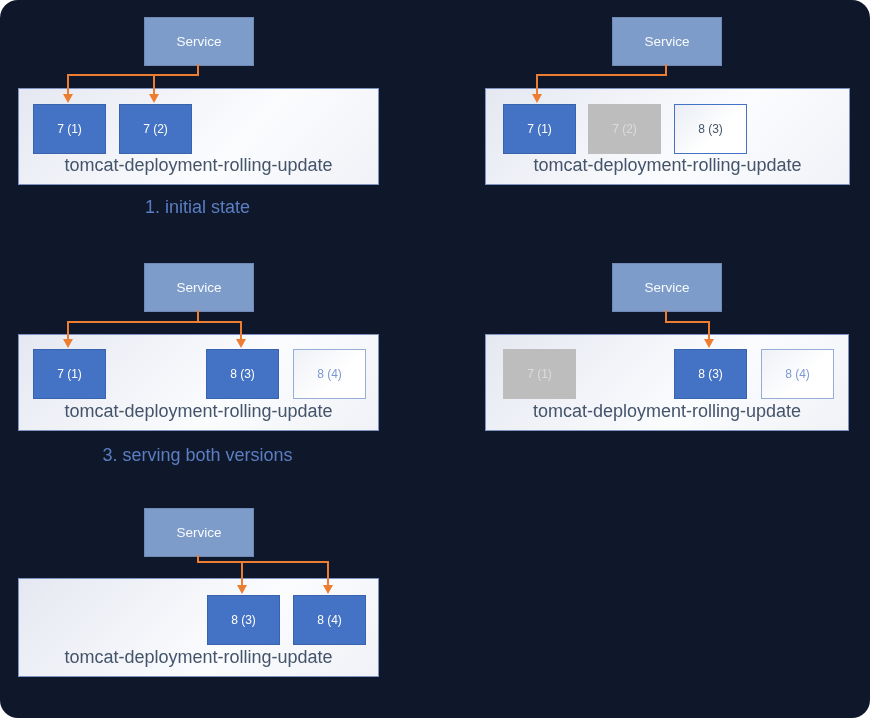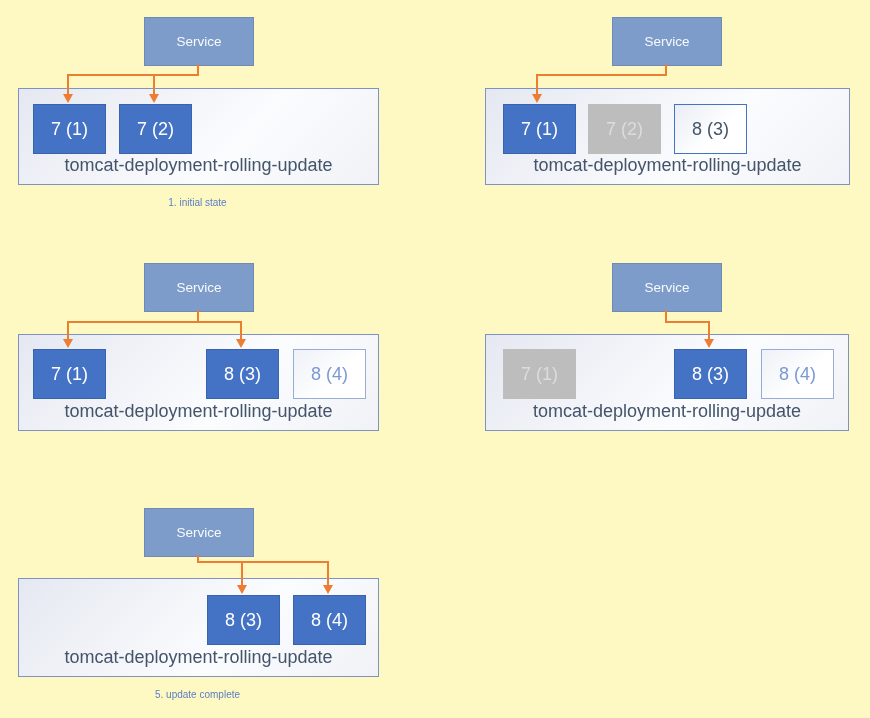--- a/index.html
+++ b/index.html
@@ -1,37 +1,37 @@
 <!DOCTYPE html>
 <html style="--service-blue: #7E9CCA; --pod-blue: #4472C4; --pod-gray: #BDBDBD; --arrow-orange: #ED7D31; --container-border: #7E93C2; --caption-blue: #5B7EC2; --label-dark: #44546A;"><head>
 <meta charset="utf-8">
 <style>
   html,body{margin:0;padding:0;background:#ffffff;}
   .canvas{
-    position:relative;width:870px;height:718px;background:#fef9c3;
-    font-family:"Liberation Sans", sans-serif;overflow:hidden;
+    position:relative;width:870px;height:718px;background:#0f172a;
+    font-family:"Liberation Sans", sans-serif;overflow:hidden;border-radius:18px;
   }
   .connectors{position:absolute;left:0;top:0;z-index:3;pointer-events:none;}
   .connectors .line{fill:none;stroke:var(--arrow-orange,#ED7D31);stroke-width:2;}
   .connectors .tri{fill:var(--arrow-orange,#ED7D31);stroke:none;}
 
   .service{
     position:absolute;width:108px;height:47px;z-index:2;
     background:var(--service-blue,#7E9CCA);border:1px solid #7189b5;
     display:flex;align-items:center;justify-content:center;
     color:#f7fafd;font-size:13.5px;
   }
   .deployment{
     position:absolute;z-index:1;
     background:linear-gradient(135deg,#e5e8f1 0%,#fbfcfe 60%,#f0f2f7 100%);
     border:1px solid var(--container-border,#7e93c2);
   }
   .pod{
     position:absolute;width:71px;height:48px;z-index:2;
-    display:flex;align-items:center;justify-content:center;font-size:18px;text-align:right;
+    display:flex;align-items:center;justify-content:center;font-size:12px;text-align:right;
   }
   .pod.running{
     background:var(--pod-blue,#4472C4);
     border:1px solid #3a63ae;color:#ffffff;
   }
   .pod.terminating{
     background:var(--pod-gray,#BDBDBD);
     border:1px solid #bdbdbd;color:#dcdcdc;
   }
   .pod.pending-dark{
@@ -41,21 +41,21 @@
   .pod.pending-light{
     background:linear-gradient(135deg,#eef1f7 0%,#ffffff 60%);
     border:1.5px solid #97add8;color:#7c99d3;
   }
   .dep-label{
     position:absolute;left:0;right:0;bottom:8px;text-align:center;
     color:var(--label-dark,#44546A);font-size:18px;
   }
   .caption{
     position:absolute;text-align:center;
-    color:var(--caption-blue,#5b7ec2);font-size:10px;
+    color:var(--caption-blue,#5b7ec2);font-size:18px;
   }
 </style>
 </head>
 <body>
 
 <div class="canvas">
 
   <svg class="connectors" width="870" height="718" viewBox="0 0 870 718">
     <g>
       <path class="line" d="M198 64 V75 H68 V94 M154 75 V94"></path>
@@ -117,20 +117,21 @@
       <span>7 (1)</span>
     </div>
     <div class="pod running" style="left:187px;top:14px;">
       <span>8 (3)</span>
     </div>
     <div class="pod pending-light" style="left:274px;top:14px;">
       <span>8 (4)</span>
     </div>
     <div class="dep-label">tomcat-deployment-rolling-update</div>
   </div>
+  <div class="caption" style="left:18px;top:445px;width:359px;">3. serving both versions</div>
 
   <div class="service" style="left:612px;top:263px;">
     <span>Service</span>
   </div>
   <div class="deployment" style="left:485px;top:334px;width:362px;height:95px;">
     <div class="pod terminating" style="left:17px;top:14px;">
       <span>7 (1)</span>
     </div>
     <div class="pod running" style="left:188px;top:14px;">
       <span>8 (3)</span>
@@ -146,15 +147,14 @@
   </div>
   <div class="deployment" style="left:18px;top:578px;width:359px;height:97px;">
     <div class="pod running" style="left:188px;top:16px;">
       <span>8 (3)</span>
     </div>
     <div class="pod running" style="left:274px;top:16px;">
       <span>8 (4)</span>
     </div>
     <div class="dep-label">tomcat-deployment-rolling-update</div>
   </div>
-  <div class="caption" style="left:18px;top:689px;width:359px;">5. update complete</div>
 
 </div>
 
 </body></html>

